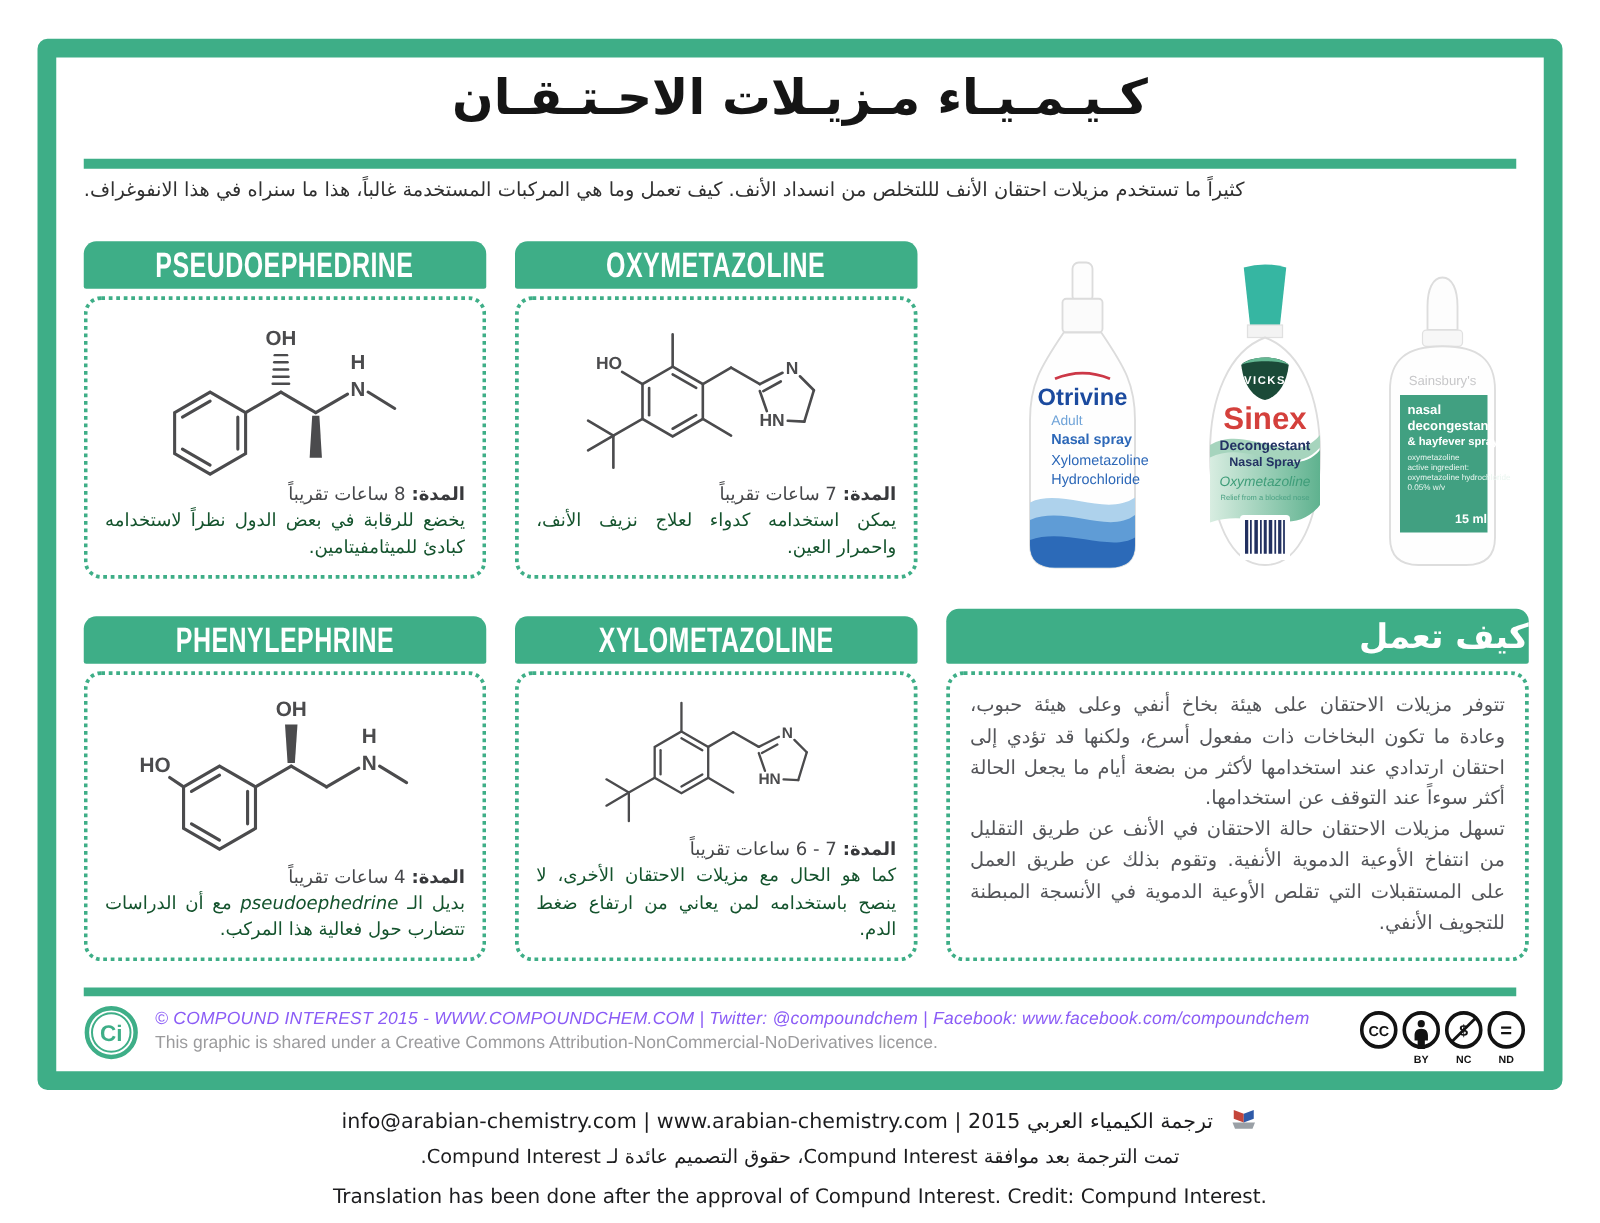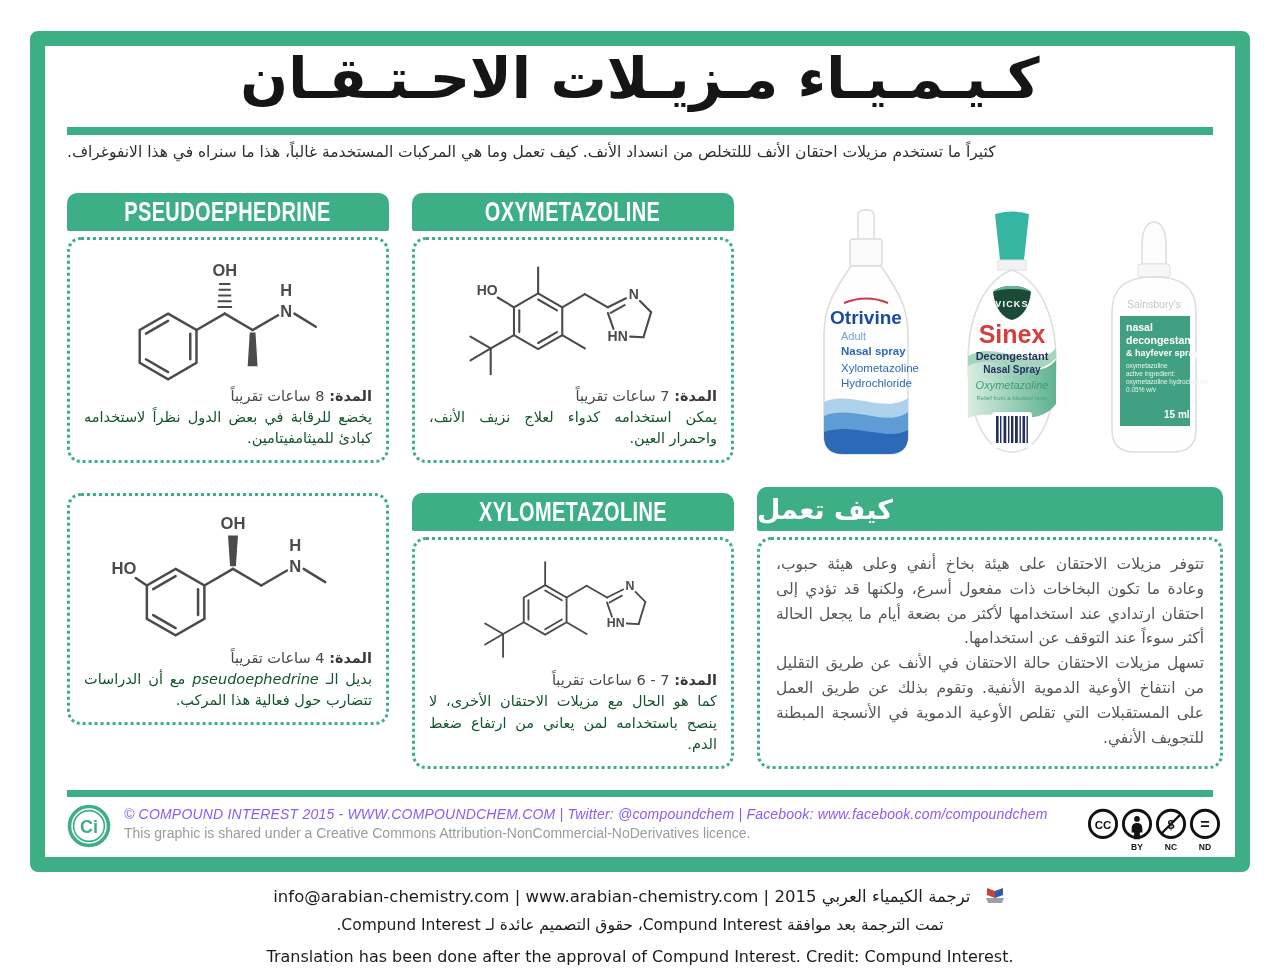--- a/index.html
+++ b/index.html
@@ -2,32 +2,32 @@
 <html lang="ar"><head>
 <meta charset="utf-8">
 <style>
   html,body{margin:0;padding:0;background:#fff;}
   #page{position:relative;width:1280px;height:978px;background:#fff;overflow:hidden;
         font-family:"DejaVu Sans",sans-serif;}
   .frame{position:absolute;left:30px;top:31px;width:1220px;height:841px;
          border:15px solid var(--green);border-radius:8px;box-sizing:border-box;}
   :root{--green:#3EAE87;}
   .title{position:absolute;left:45px;top:36px;width:1190px;margin:0;text-align:center;
-         font-size:56px;line-height:86px;font-weight:bold;color:#151515;letter-spacing:1px;}
+         font-size:39px;line-height:86px;font-weight:bold;color:#151515;letter-spacing:1px;}
   .title-underline{position:absolute;left:67px;top:127px;width:1146px;height:8px;background:var(--green);}
   .subtitle{position:absolute;left:67px;top:143px;width:1146px;margin:0;direction:rtl;
             text-align:left;font-size:15.5px;color:#303030;font-weight:500;}
   .card{position:absolute;width:322px;}
   .howbox{position:absolute;left:757px;top:487px;width:466px;}
   .card-head{height:38px;background:var(--green);border-radius:10px 10px 2px 2px;
              display:flex;align-items:center;justify-content:center;margin-bottom:6px;}
   .head-text{display:inline-block;color:#fff;font-family:"Liberation Sans",sans-serif;
              font-weight:700;font-size:27px;letter-spacing:.5px;transform:scale(.74,1.05);white-space:nowrap;}
   .how-head{height:44px;background:var(--green);border-radius:10px 10px 2px 2px;
-            display:flex;align-items:center;justify-content:flex-start;margin-bottom:6px;}
+            display:flex;align-items:center;justify-content:flex-end;margin-bottom:6px;}
   .how-title{color:#fff;font-size:27px;font-weight:bold;direction:rtl;}
   .card-body{border:3px dotted var(--green);border-radius:14px;box-sizing:border-box;
              display:flex;flex-direction:column;align-items:center;justify-content:space-between;
              padding:8px 14px 10px;}
   .card-body.h1{height:226px;}
   .card-body.h2{height:232px;}
   .how-body{border:3px dotted var(--green);border-radius:14px;box-sizing:border-box;
             height:232px;padding:12px 16px;direction:rtl;}
   .how-body p{font-size:15.5px;color:#55565a;line-height:1.6;margin:0;text-align:justify;}
   .card-text{width:100%;}
@@ -125,20 +125,23 @@
         <line class="bond" x1="208" y1="116" x2="200" y2="93"></line>
       </svg>
       <div class="card-text">
         <div class="dur"><b>المدة:</b> <span>7 ساعات تقريباً</span></div>
         <p class="desc">يمكن استخدامه كدواء لعلاج نزيف الأنف، واحمرار العين.</p>
       </div>
     </div>
   </section>
 
   <section class="card" style="left:67px;top:493px;">
+    <header class="card-head">
+      <span class="head-text">PHENYLEPHRINE</span>
+    </header>
     <div class="card-body h2">
       <svg width="258" height="156" viewBox="0 0 290 175">
         <polygon class="bond" points="82,78 116.6,98 116.6,138 82,158 47.4,138 47.4,98"></polygon>
         <line class="bond" x1="55" y1="102.4" x2="82" y2="86.8"></line>
         <line class="bond" x1="109" y1="102.4" x2="109" y2="133.6"></line>
         <line class="bond" x1="55" y1="133.6" x2="82" y2="149.2"></line>
         <line class="bond" x1="47.4" y1="98" x2="34" y2="89"></line>
         <text class="atom" x="20" y="84">HO</text>
         <line class="bond" x1="116.6" y1="98" x2="151" y2="78"></line>
         <polygon class="wedge" points="147.5,75 154.5,75 157,38 145,38"></polygon>

